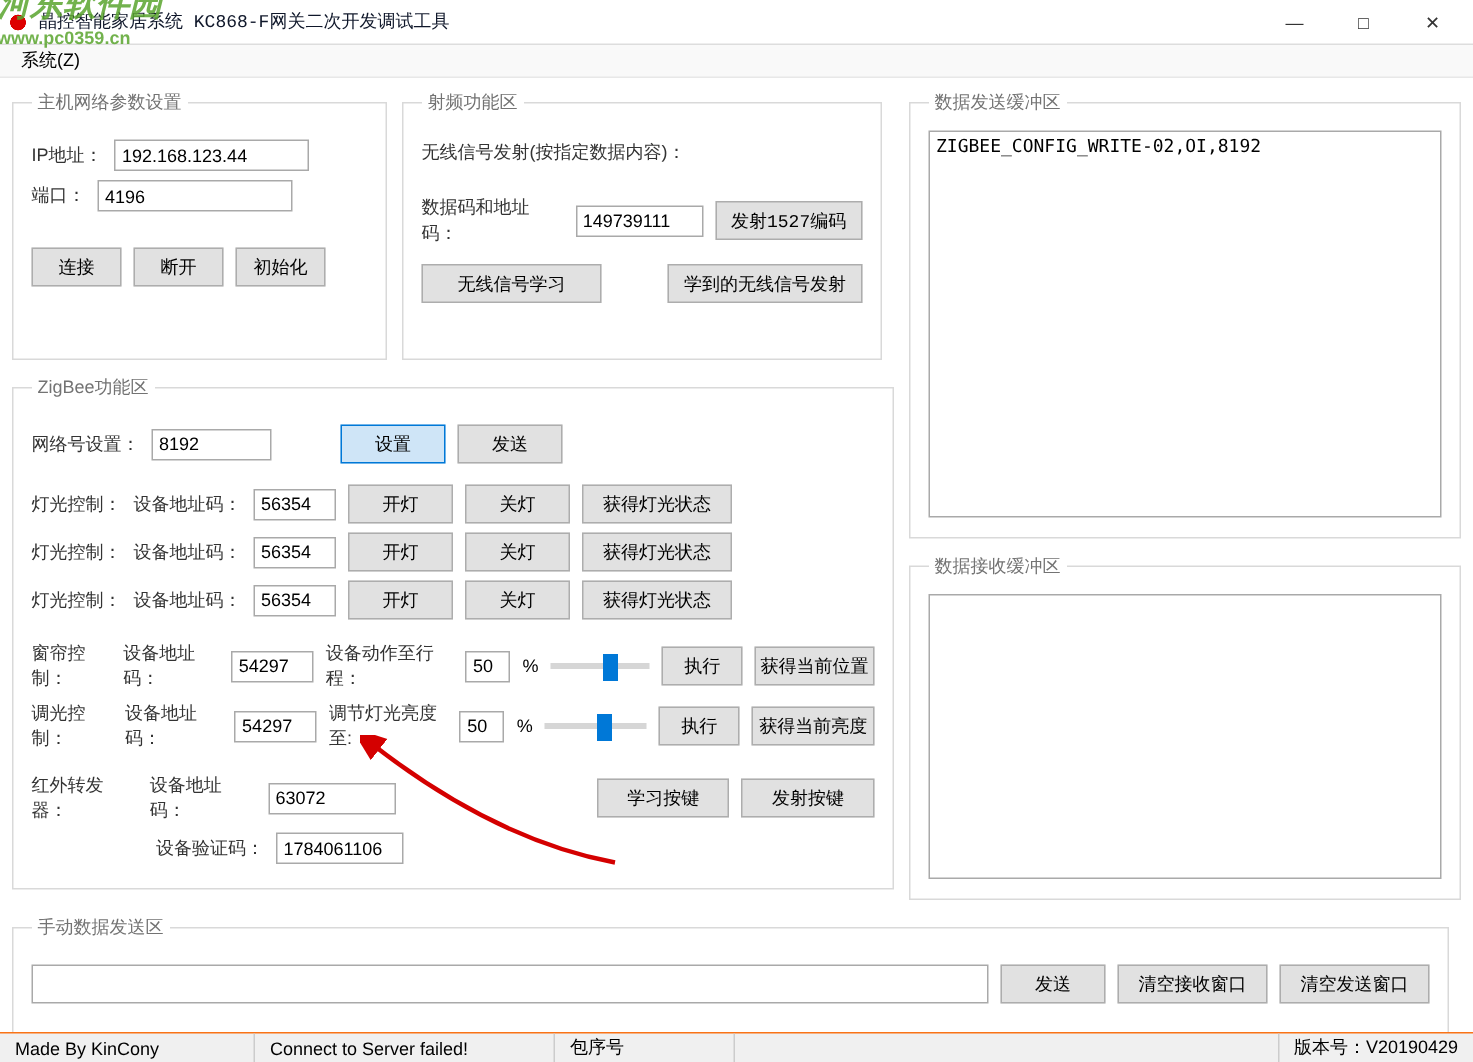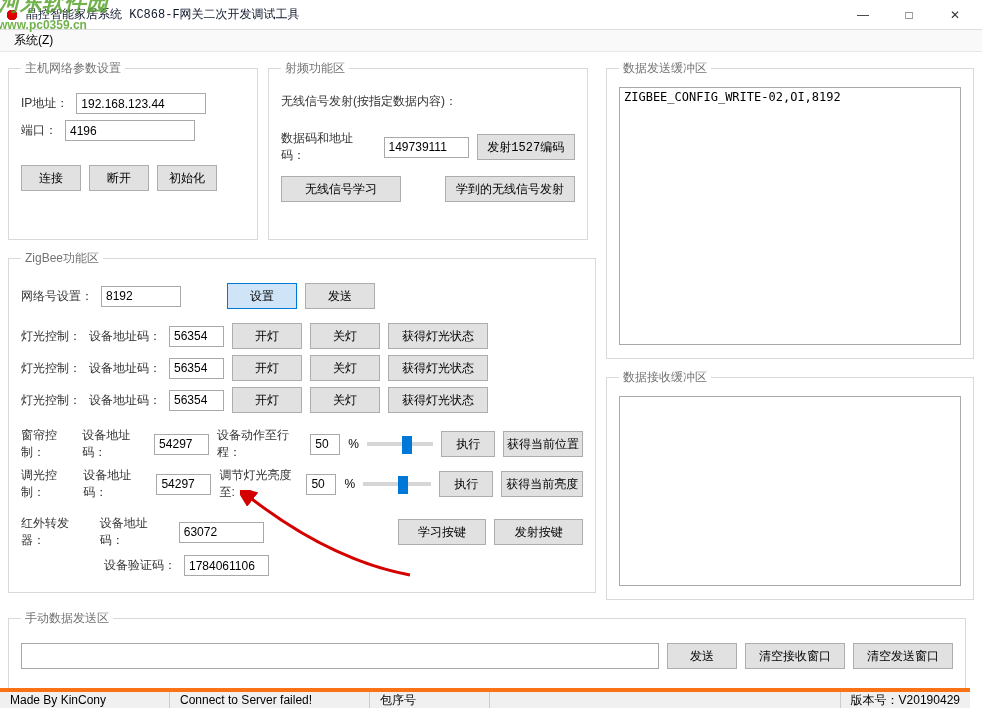--- a/index.html
+++ b/index.html
@@ -22,21 +22,21 @@
 button.highlight { background:#cfe5f7; border-color:#0078d7; }
 .top-row { display:flex; gap:10px; }
 .host-box { width:250px; height:180px;}
 .rf-box { width:320px; height:180px;}
 .send-buf { flex:1; height:300px;}
 .recv-buf { flex:1; height:232px;}
 .right-col { display:flex; flex-direction:column; gap:10px; width:370px;}
 .left-col { display:flex; flex-direction:column; gap:10px; width:588px;}
 .zigbee-box { width:588px; }
 .manual-box { width:958px; padding:10px 12px 14px;}
-.statusbar { position:absolute; bottom:0; left:0; right:12px; height:20px; border-top:4px solid #f97316; display:flex; align-items:center; font-size:12px; background:#f0f0f0;}
+.statusbar { position:absolute; bottom:0; left:0; right:0; height:20px; border-top:1px solid #f97316; display:flex; align-items:center; font-size:12px; background:#f0f0f0;}
 .statusbar > div { padding:0 10px; border-right:1px solid #ccc; height:100%; display:flex; align-items:center;}
 .slider-track { width:75px; height:4px; background:#d6d6d6; position:relative; display:inline-block; vertical-align:middle;}
 .slider-thumb { position:absolute; left:35px; top:-6px; width:10px; height:18px; background:#0078d7;}
 .watermark { position:absolute; top:-12px; left:-2px; pointer-events:none; opacity:0.85;}
 .watermark .wm-text { font-size:22px; font-weight:bold; color:#5aa52e; font-style:italic;}
 .watermark .wm-sub { font-size:12px; color:#5aa52e; font-weight:bold;}
 .arrow { position:absolute; left:240px; top:490px; pointer-events:none;}
 .btn-w60{width:60px;} .btn-w70{width:70px;} .btn-w90{width:90px;} .btn-w100{width:100px;font-family:Liberation Mono, monospace;}
 </style>
 </head>

